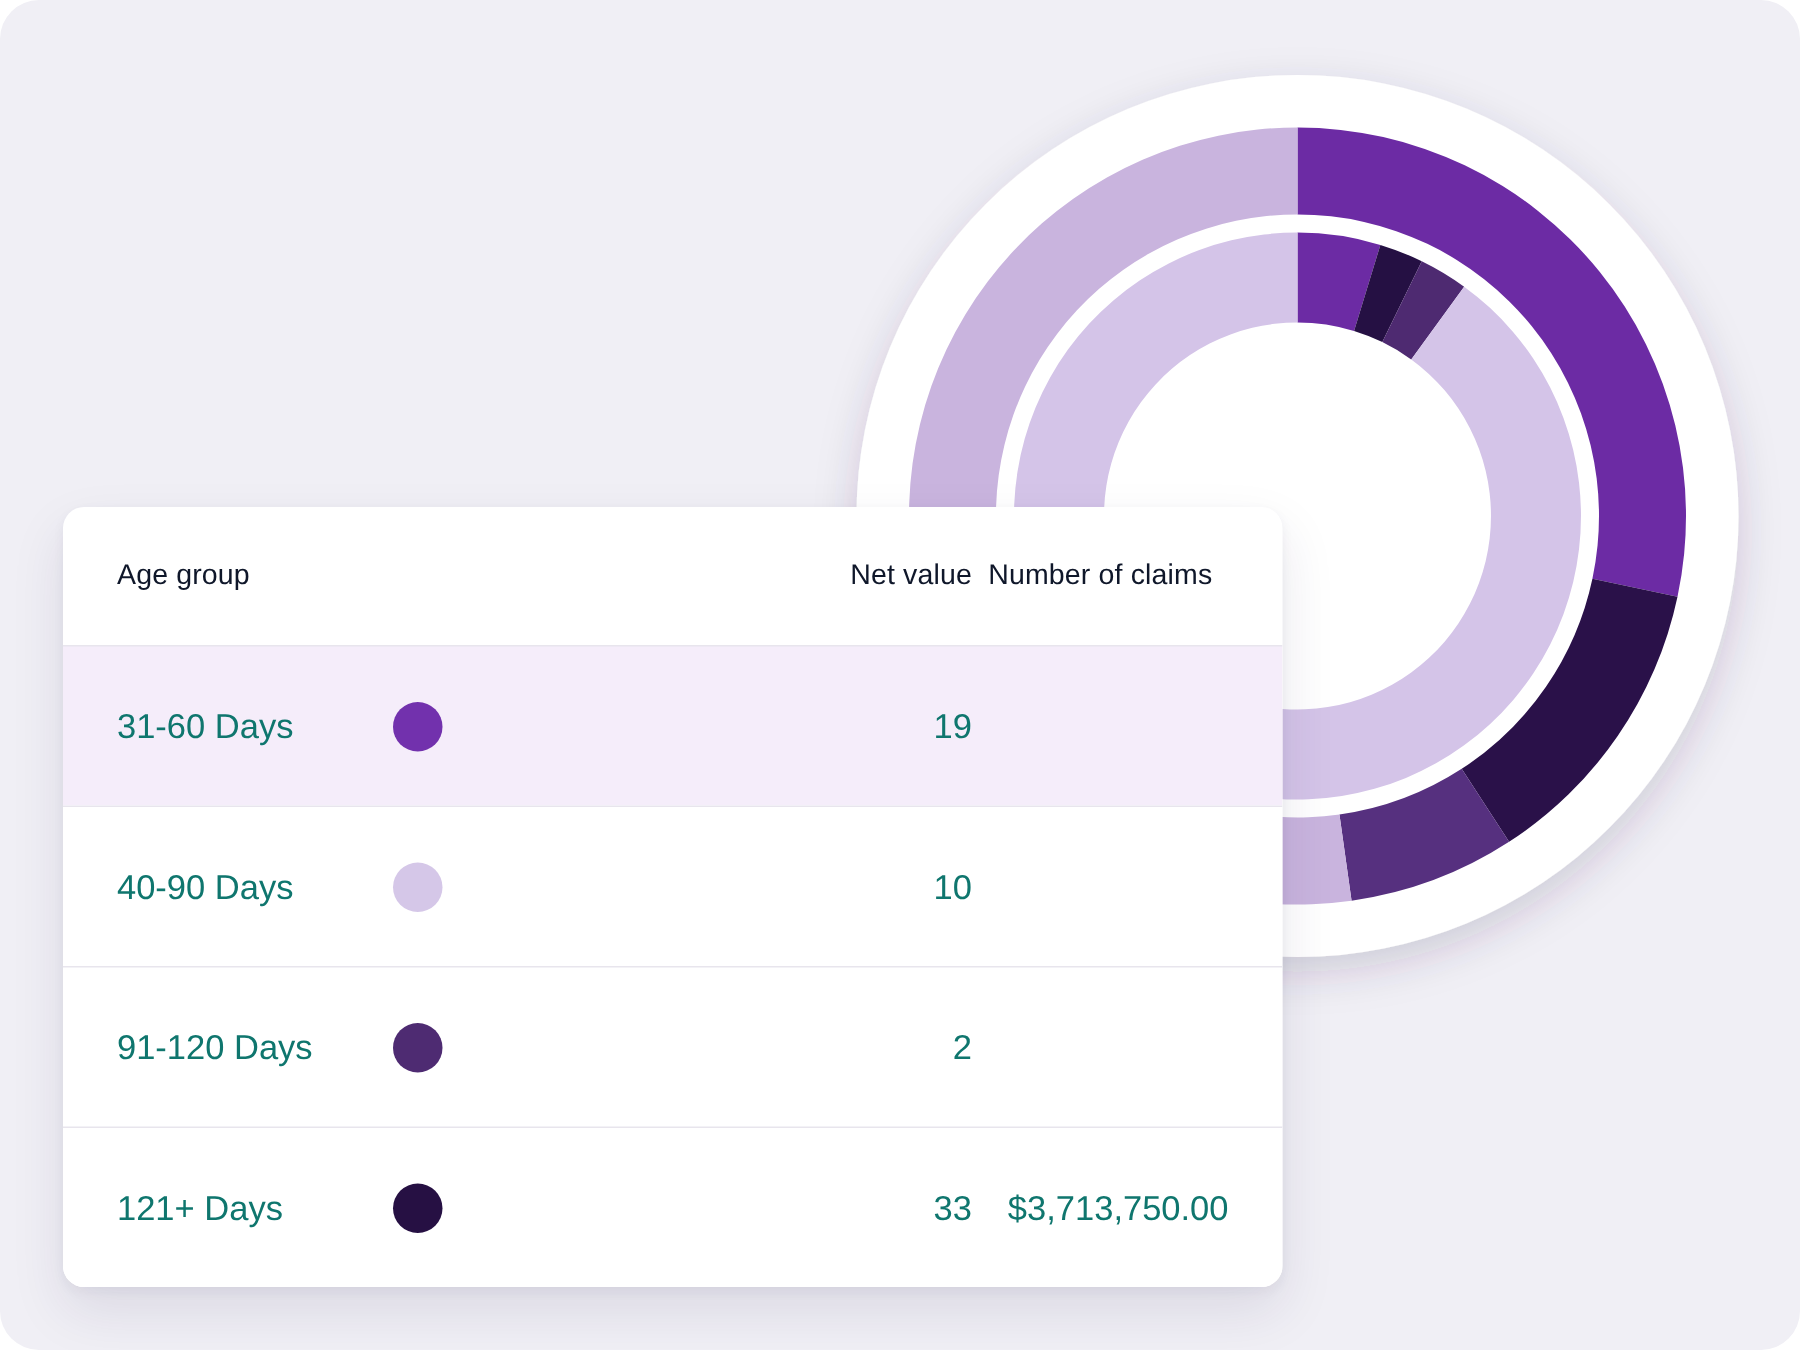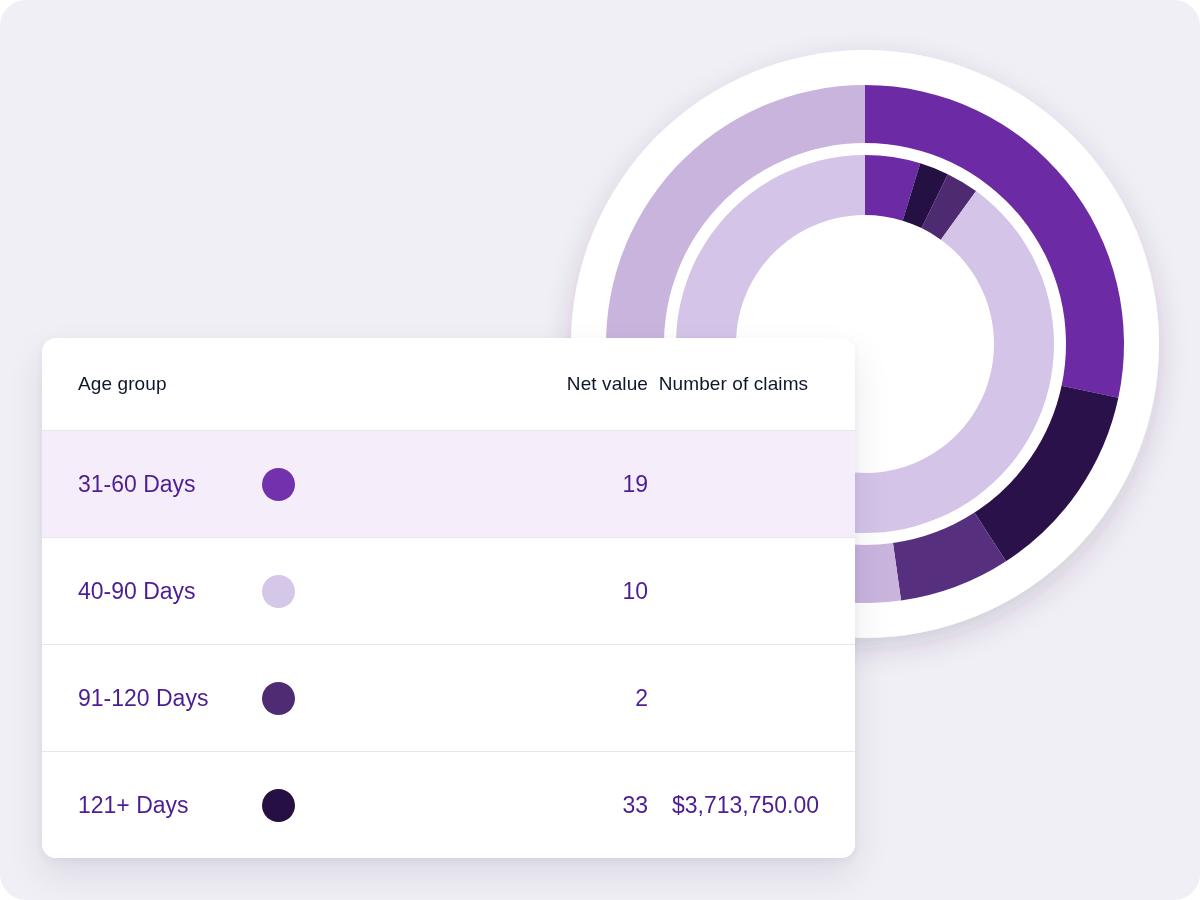--- a/index.html
+++ b/index.html
@@ -39,21 +39,21 @@
     box-sizing:border-box;
   }
   .thead{height:92px;}
   .trow{height:107px;border-top:1px solid #e8e5ed;background:#ffffff;}
   .th{
     font-size:19px;font-weight:400;color:#0f172a;letter-spacing:.1px;
   }
   .th.age{grid-column:1 / 3;text-align:left;}
   .th.claims{text-align:center;}
   .th.net{text-align:right;}
-  .td{font-size:23px;font-weight:400;color:#4c1d95;}
+  .td{font-size:23px;font-weight:400;color:#0f766e;}
   .td.age{text-align:left;}
   .td.dotcell{display:flex;justify-content:center;}
   .td.claims{text-align:right;}
   .td.net{text-align:right;}
   .dot{
     width:33px;height:33px;border-radius:50%;
     display:inline-block;background:#888;
   }
 </style>
 </head>

